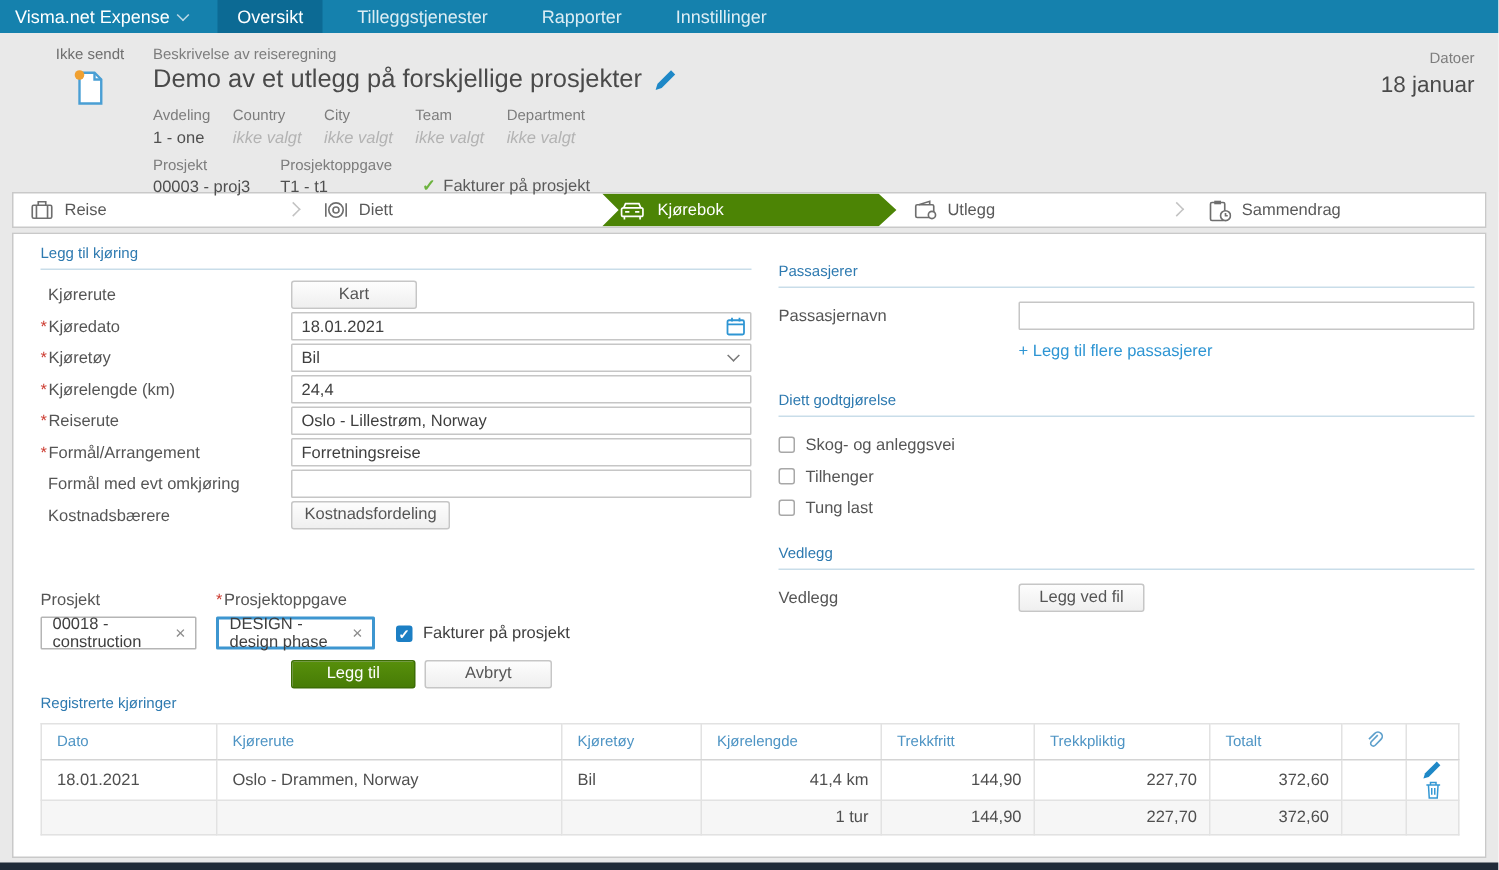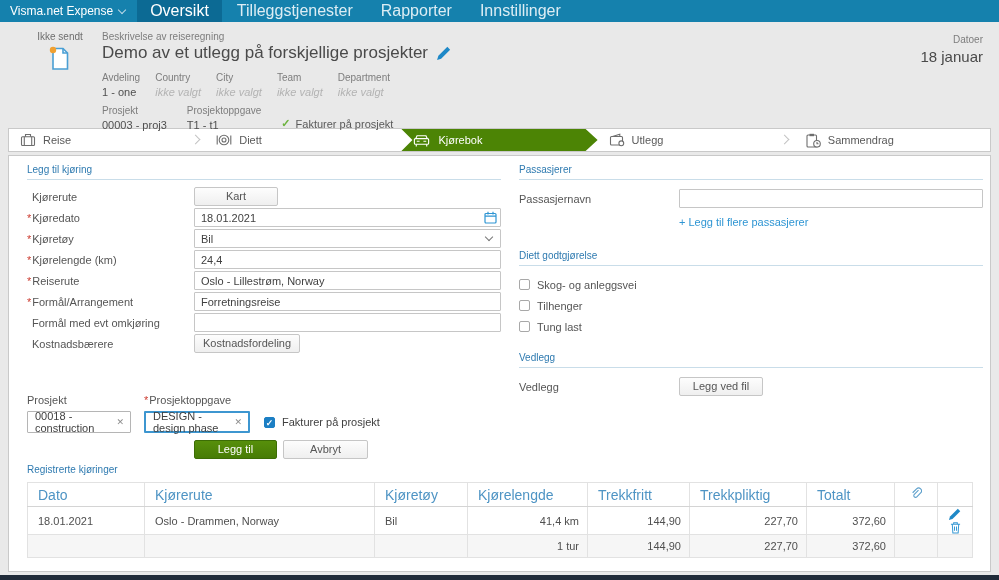--- a/index.html
+++ b/index.html
@@ -3,21 +3,21 @@
 <meta charset="utf-8">
 <style>
   * { box-sizing: border-box; margin: 0; padding: 0; }
   html,body { width: 999px; height: 580px; overflow: hidden; }
   body { font-family: "Liberation Sans", sans-serif; font-size: 11px; color: #555; background: #e9e9e9; position: relative; }
 
   
   .navbar { height: 22px; background: #1581ad; display: flex; align-items: stretch; color: #e8f3f8; }
   .brand { display: flex; align-items: center; gap: 6px; padding: 0 10px; font-size: 12px; color: #fff; cursor: pointer; }
   .brand .chev { width: 6px; height: 6px; border-right: 1px solid #bcd9e6; border-bottom: 1px solid #bcd9e6; transform: rotate(45deg); margin-top: -3px; }
-  .nav-item { display: flex; align-items: center; padding: 0 13px; font-size: 16px; color: #dcedf4; cursor: pointer; margin-left: 2px; }
+  .nav-item { display: flex; align-items: center; padding: 0 13px; font-size: 12px; color: #dcedf4; cursor: pointer; margin-left: 10px; }
   .nav-item.active { background: #0c6a94; color: #fff; }
 
   
   .header { height: 106px; background: #e9e9e9; position: relative; padding: 9px 14px 0 28px; display: flex; }
   .status-col { width: 64px; flex: none; text-align: center; }
   .status-col .status-txt { font-size: 10px; color: #6e6e6e; margin-bottom: 3px; }
   .hdr-main { margin-left: 10px; flex: 1; }
   .desc-label { font-size: 10px; color: #7d7d7d; }
   .title-row { display: flex; align-items: center; gap: 8px; margin-top: 1px; }
   .page-title { font-size: 17px; color: #4a4a4a; }
@@ -38,21 +38,21 @@
   .tab { flex: 1; display: flex; align-items: center; gap: 7px; padding-left: 11px; position: relative; color: #595959; cursor: pointer; }
   .tab svg { flex: none; color: #6e6e6e; }
   .tab .sep { position: absolute; right: 6px; top: 7px; width: 7px; height: 7px; border-top: 1px solid #c3c3c3; border-right: 1px solid #c3c3c3; transform: rotate(45deg); }
   .tab.active { background: #4c8405; color: #fff; clip-path: polygon(0 0, calc(100% - 12px) 0, 100% 50%, calc(100% - 12px) 100%, 0 100%, 11px 50%); }
   .tab.active svg { color: #fff; }
 
   
   .panel { margin: 3px 8px 0; height: 417px; background: #fff; border: 1px solid #c9c9c9; position: relative; }
   .section-h { font-size: 10px; color: #2e7ab0; padding-bottom: 4px; border-bottom: 1px solid #c9dde9; }
   .col-left { position: absolute; left: 18px; top: 8px; width: 474px; }
-  .col-right { position: absolute; left: 510px; right: 7px; top: 8px; }
+  .col-right { position: absolute; left: 510px; right: 7px; top: 20px; }
 
   .frows { margin-top: 7px; }
   .frow { display: flex; align-items: center; margin-bottom: 2px; min-height: 19px; }
   .frow > label { width: 167px; flex: none; color: #555; padding-left: 5px; }
   .frow > label.req { padding-left: 0; }
   .req::before { content: "*"; color: #cc3b30; margin-right: 1px; }
   .inp { flex: 1; height: 19px; border: 1px solid #c6c6c6; background: #fff; padding: 0 6px; font-size: 11px; color: #3f3f3f; font-family: "Liberation Sans", sans-serif; border-radius: 1px; }
   .inp-wrap { flex: 1; position: relative; display: flex; }
   .inp-wrap .inp { width: 100%; }
   .cal-ico { position: absolute; right: 4px; top: 3px; cursor: pointer; }
@@ -77,21 +77,21 @@
   .proj-flag { display: flex; align-items: center; margin-left: 14px; margin-bottom: 5px; color: #3f3f3f; }
   .btns-row { margin-top: 7px; padding-left: 167px; display: flex; gap: 6px; }
   .btn-primary { min-width: 83px; height: 19px; line-height: 17px; background: linear-gradient(#578f0b, #477c06); border: 1px solid #3c6d05; color: #fff; text-align: center; border-radius: 2px; font-size: 11px; cursor: pointer; }
 
   
   .table-block { position: absolute; left: 18px; right: 17px; top: 308px; }
   .table-block .section-h { border-bottom: none; padding-bottom: 7px; }
   table { width: 100%; border-collapse: collapse; table-layout: fixed; }
   th, td { border: 1px solid #e2e2e2; font-weight: normal; }
   table { border: 1px solid #d4d4d4; }
-  thead th { height: 24px; text-align: left; padding: 0 10px; color: #4e94c4; font-size: 14px; border-bottom: 1px solid #d4d4d4; }
+  thead th { height: 24px; text-align: left; padding: 0 10px; color: #4e94c4; font-size: 10px; border-bottom: 1px solid #d4d4d4; }
   tbody td { height: 25px; padding: 0 10px; color: #4f4f4f; }
   .num { text-align: right; padding-right: 8px; }
   .t-foot td { background: #f6f6f6; height: 23px; color: #4f4f4f; }
   .act-cell { text-align: center; }
   .act-cell svg { cursor: pointer; vertical-align: middle; }
   .clip-th { text-align: center !important; padding: 0 !important; }
 
   .bottom-strip { position: absolute; left: 0; right: 0; bottom: 0; height: 5px; background: #202b39; }
 </style>
 </head>

